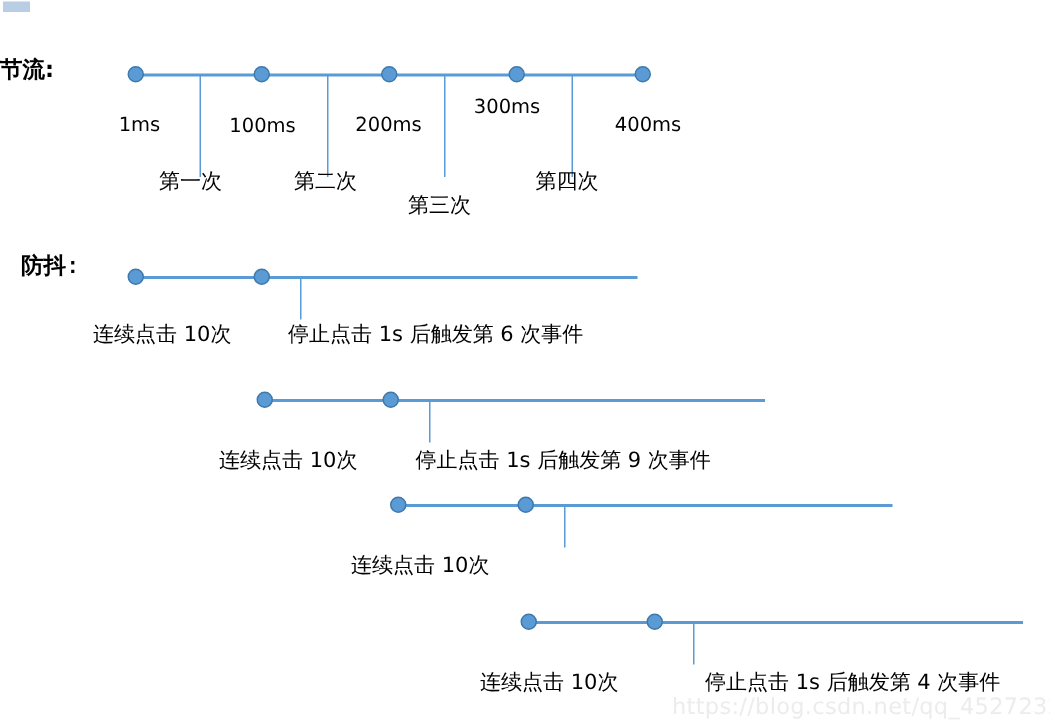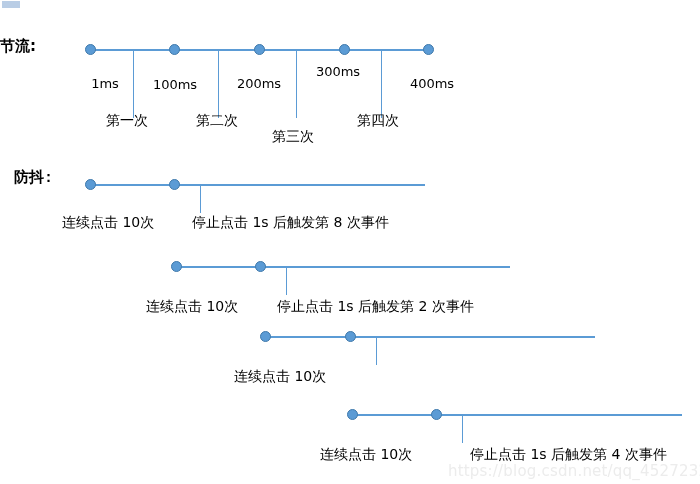--- a/index.html
+++ b/index.html
@@ -108,46 +108,46 @@
   <div class="dot" style="left:169px; top:44px;"></div>
   <div class="dot" style="left:254px; top:44px;"></div>
   <div class="dot" style="left:339px; top:44px;"></div>
   <div class="dot" style="left:423px; top:44px;"></div>
 
   <div class="tick" style="left:133px; top:50px; height:68px;"></div>
   <div class="tick" style="left:218px; top:50px; height:68px;"></div>
   <div class="tick" style="left:296px; top:50px; height:68px;"></div>
   <div class="tick" style="left:381px; top:50px; height:68px;"></div>
 
-  <div class="tick-label" style="left:72px; top:76px; width:66px;">1ms</div>
+  <div class="tick-label" style="left:60px; top:76px; width:66px;">1ms</div>
   <div class="tick-label" style="left:142px; top:77px; width:66px;">100ms</div>
   <div class="tick-label" style="left:226px; top:76px; width:66px;">200ms</div>
   <div class="tick-label" style="left:305px; top:64px; width:66px;">300ms</div>
   <div class="tick-label" style="left:399px; top:76px; width:66px;">400ms</div>
 
   <div class="seq-label" style="left:106px; top:112px;font-family:Liberation Serif, serif;">第一次</div>
   <div class="seq-label" style="left:196px; top:112px;">第二次</div>
   <div class="seq-label" style="left:272px; top:128px;">第三次</div>
   <div class="seq-label" style="left:357px; top:112px;">第四次</div>
 
   <div class="section-label" id="debounce-label">防抖:</div>
 
   <div class="axis" style="left:90px; top:184px; width:335px;"></div>
   <div class="dot" style="left:85px; top:179px;"></div>
   <div class="dot" style="left:169px; top:179px;"></div>
   <div class="tick" style="left:200px; top:185px; height:28px;"></div>
   <div class="caption" style="left:62px; top:214px;">连续点击 10次</div>
-  <div class="caption" style="left:192px; top:214px;">停止点击 1s 后触发第 8 次事件</div>
+  <div class="caption" style="left:192px; top:214px;">停止点击 1s 后触发第 6 次事件</div>
 
   <div class="axis" style="left:176px; top:266px; width:334px;"></div>
   <div class="dot" style="left:171px; top:261px;"></div>
   <div class="dot" style="left:255px; top:261px;"></div>
   <div class="tick" style="left:286px; top:267px; height:28px;"></div>
   <div class="caption" style="left:146px; top:298px;">连续点击 10次</div>
-  <div class="caption" style="left:277px; top:298px;">停止点击 1s 后触发第 2 次事件</div>
+  <div class="caption" style="left:277px; top:298px;">停止点击 1s 后触发第 9 次事件</div>
 
   <div class="axis" style="left:265px; top:336px; width:330px;"></div>
   <div class="dot" style="left:260px; top:331px;"></div>
   <div class="dot" style="left:345px; top:331px;"></div>
   <div class="tick" style="left:376px; top:337px; height:28px;"></div>
   <div class="caption" style="left:234px; top:368px;">连续点击 10次</div>
 
   <div class="axis" style="left:352px; top:414px; width:330px;"></div>
   <div class="dot" style="left:347px; top:409px;"></div>
   <div class="dot" style="left:431px; top:409px;"></div>

